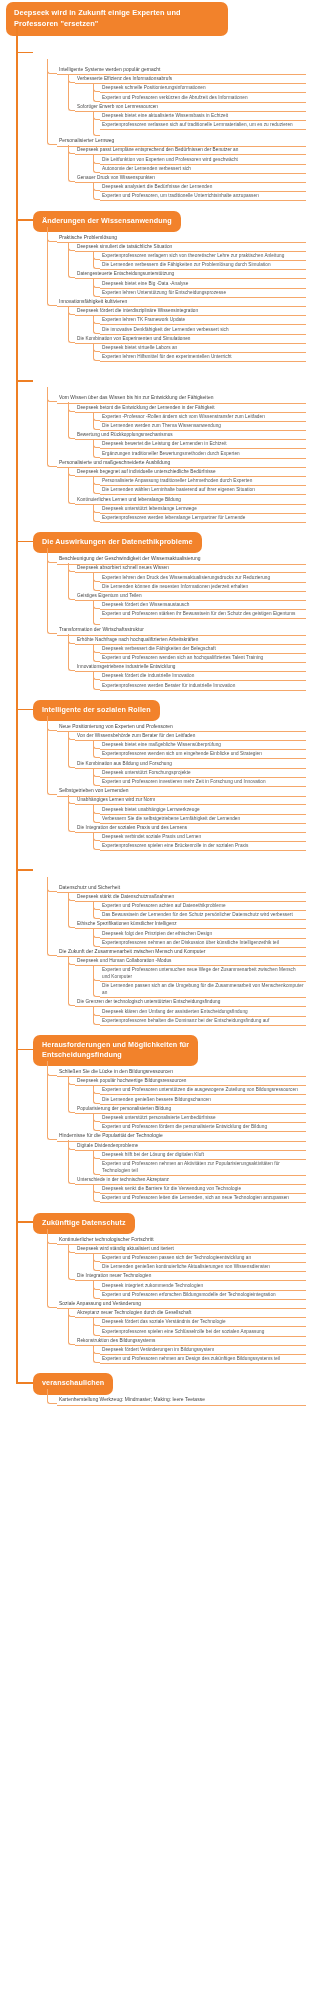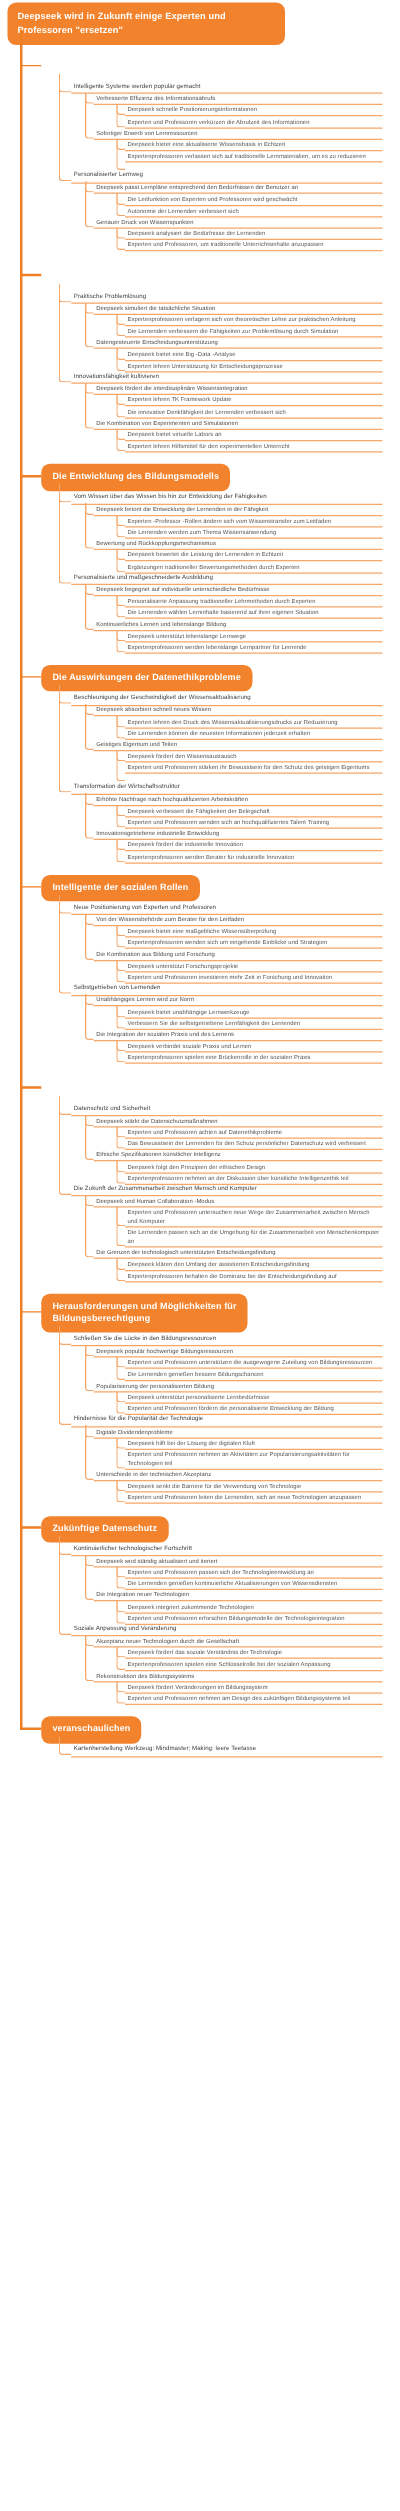--- a/index.html
+++ b/index.html
@@ -111,20 +111,21 @@
     <div class="topic l4" style="left: 100px; top: 183.2px; width: 206px;">Deepseek analysiert die Bedürfnisse der Lernenden</div>
     <div class="elbow" style="left: 93px; top: 182px; width: 7px; height: 9.2px;"></div>
     <div class="topic l4" style="left: 100px; top: 192.4px; width: 206px;">Experten und Professoren, um traditionelle Unterrichtsinhalte anzupassen</div>
     <div class="elbow" style="left: 93px; top: 182px; width: 7px; height: 18.4px;"></div>
     <div class="elbow" style="left: 68px; top: 74px; width: 7px; height: 9.2px;"></div>
     <div class="elbow" style="left: 68px; top: 74px; width: 7px; height: 36.8px;"></div>
     <div class="elbow" style="left: 68px; top: 145.2px; width: 7px; height: 9.2px;"></div>
     <div class="elbow" style="left: 68px; top: 145.2px; width: 7px; height: 36.8px;"></div>
     <div class="elbow" style="left: 47px; top: 59px; width: 10px; height: 15px;"></div>
     <div class="elbow" style="left: 47px; top: 59px; width: 10px; height: 86.2px;"></div>
+    <div class="l1-node" style="left: 33px; top: 210.6px; max-width: 269px;">Änderungen der Wissensanwendung</div>
     <div class="hline trunk" style="left: 16px; top: 219.3px; width: 17px;"></div>
     <div class="topic l2" style="left: 57px; top: 233.6px; width: 249px;">Praktische Problemlösung</div>
     <div class="topic l3" style="left: 75px; top: 242.8px; width: 231px;">Deepseek simuliert die tatsächliche Situation</div>
     <div class="topic l4" style="left: 100px; top: 252px; width: 206px;">Expertenprofessoren verlagern sich von theoretischer Lehre zur praktischen Anleitung</div>
     <div class="elbow" style="left: 93px; top: 250.8px; width: 7px; height: 9.2px;"></div>
     <div class="topic l4" style="left: 100px; top: 261.2px; width: 206px;">Die Lernenden verbessern die Fähigkeiten zur Problemlösung durch Simulation</div>
     <div class="elbow" style="left: 93px; top: 250.8px; width: 7px; height: 18.4px;"></div>
     <div class="topic l3" style="left: 75px; top: 270.4px; width: 231px;">Datengesteuerte Entscheidungsunterstützung</div>
     <div class="topic l4" style="left: 100px; top: 279.6px; width: 206px;">Deepseek bietet eine Big -Data -Analyse</div>
     <div class="elbow" style="left: 93px; top: 278.4px; width: 7px; height: 9.2px;"></div>
@@ -140,21 +141,20 @@
     <div class="topic l4" style="left: 100px; top: 344px; width: 206px;">Deepseek bietet virtuelle Labors an</div>
     <div class="elbow" style="left: 93px; top: 342.8px; width: 7px; height: 9.2px;"></div>
     <div class="topic l4" style="left: 100px; top: 353.2px; width: 206px;">Experten lehren Hilfsmittel für den experimentellen Unterricht</div>
     <div class="elbow" style="left: 93px; top: 342.8px; width: 7px; height: 18.4px;"></div>
     <div class="elbow" style="left: 68px; top: 241.6px; width: 7px; height: 9.2px;"></div>
     <div class="elbow" style="left: 68px; top: 241.6px; width: 7px; height: 36.8px;"></div>
     <div class="elbow" style="left: 68px; top: 306px; width: 7px; height: 9.2px;"></div>
     <div class="elbow" style="left: 68px; top: 306px; width: 7px; height: 36.8px;"></div>
     <div class="elbow" style="left: 47px; top: 226.6px; width: 10px; height: 15px;"></div>
     <div class="elbow" style="left: 47px; top: 226.6px; width: 10px; height: 79.4px;"></div>
-    <div class="l1-node" style="left: 33px; top: 371.4px; max-width: 269px;">Die Entwicklung des Bildungsmodells</div>
     <div class="hline trunk" style="left: 16px; top: 380.1px; width: 17px;"></div>
     <div class="topic l2" style="left: 57px; top: 394.4px; width: 249px;">Vom Wissen über das Wissen bis hin zur Entwicklung der Fähigkeiten</div>
     <div class="topic l3" style="left: 75px; top: 403.6px; width: 231px;">Deepseek betont die Entwicklung der Lernenden in der Fähigkeit</div>
     <div class="topic l4" style="left: 100px; top: 412.8px; width: 206px;">Experten -Professor -Rollen ändern sich vom Wissenstransfer zum Leitfaden</div>
     <div class="elbow" style="left: 93px; top: 411.6px; width: 7px; height: 9.2px;"></div>
     <div class="topic l4" style="left: 100px; top: 422px; width: 206px;">Die Lernenden werden zum Thema Wissensanwendung</div>
     <div class="elbow" style="left: 93px; top: 411.6px; width: 7px; height: 18.4px;"></div>
     <div class="topic l3" style="left: 75px; top: 431.2px; width: 231px;">Bewertung und Rückkopplungsmechanismus</div>
     <div class="topic l4" style="left: 100px; top: 440.4px; width: 206px;">Deepseek bewertet die Leistung der Lernenden in Echtzeit</div>
     <div class="elbow" style="left: 93px; top: 439.2px; width: 7px; height: 9.2px;"></div>
@@ -260,21 +260,21 @@
     <div class="elbow" style="left: 93px; top: 1006.4px; width: 7px; height: 9.2px;"></div>
     <div class="topic l4" style="left: 100px; top: 1016.8px; width: 206px;">Expertenprofessoren behalten die Dominanz bei der Entscheidungsfindung auf</div>
     <div class="elbow" style="left: 93px; top: 1006.4px; width: 7px; height: 18.4px;"></div>
     <div class="elbow" style="left: 68px; top: 891.6px; width: 7px; height: 9.2px;"></div>
     <div class="elbow" style="left: 68px; top: 891.6px; width: 7px; height: 36.8px;"></div>
     <div class="elbow" style="left: 68px; top: 956px; width: 7px; height: 9.2px;"></div>
     <div class="elbow" style="left: 68px; top: 956px; width: 7px; height: 50.4px;"></div>
     <div class="elbow" style="left: 47px; top: 876.6px; width: 10px; height: 15px;"></div>
     <div class="elbow" style="left: 47px; top: 876.6px; width: 10px; height: 79.4px;"></div>
     <div class="l1-node" style="left: 33px; top: 1035px; max-width: 269px;">Herausforderungen und Möglichkeiten für
-Bildungsberechtigung</div>
+Entscheidungsfindung</div>
     <div class="hline trunk" style="left: 16px; top: 1048.7px; width: 17px;"></div>
     <div class="topic l2" style="left: 57px; top: 1068px; width: 249px;">Schließen Sie die Lücke in den Bildungsressourcen</div>
     <div class="topic l3" style="left: 75px; top: 1077.2px; width: 231px;">Deepseek populär hochwertige Bildungsressourcen</div>
     <div class="topic l4" style="left: 100px; top: 1086.4px; width: 206px;">Experten und Professoren unterstützen die ausgewogene Zuteilung von Bildungsressourcen</div>
     <div class="elbow" style="left: 93px; top: 1085.2px; width: 7px; height: 9.2px;"></div>
     <div class="topic l4" style="left: 100px; top: 1095.6px; width: 206px;">Die Lernenden genießen bessere Bildungschancen</div>
     <div class="elbow" style="left: 93px; top: 1085.2px; width: 7px; height: 18.4px;"></div>
     <div class="topic l3" style="left: 75px; top: 1104.8px; width: 231px;">Popularisierung der personalisierten Bildung</div>
     <div class="topic l4" style="left: 100px; top: 1114px; width: 206px;">Deepseek unterstützt personalisierte Lernbedürfnisse</div>
     <div class="elbow" style="left: 93px; top: 1112.8px; width: 7px; height: 9.2px;"></div>

